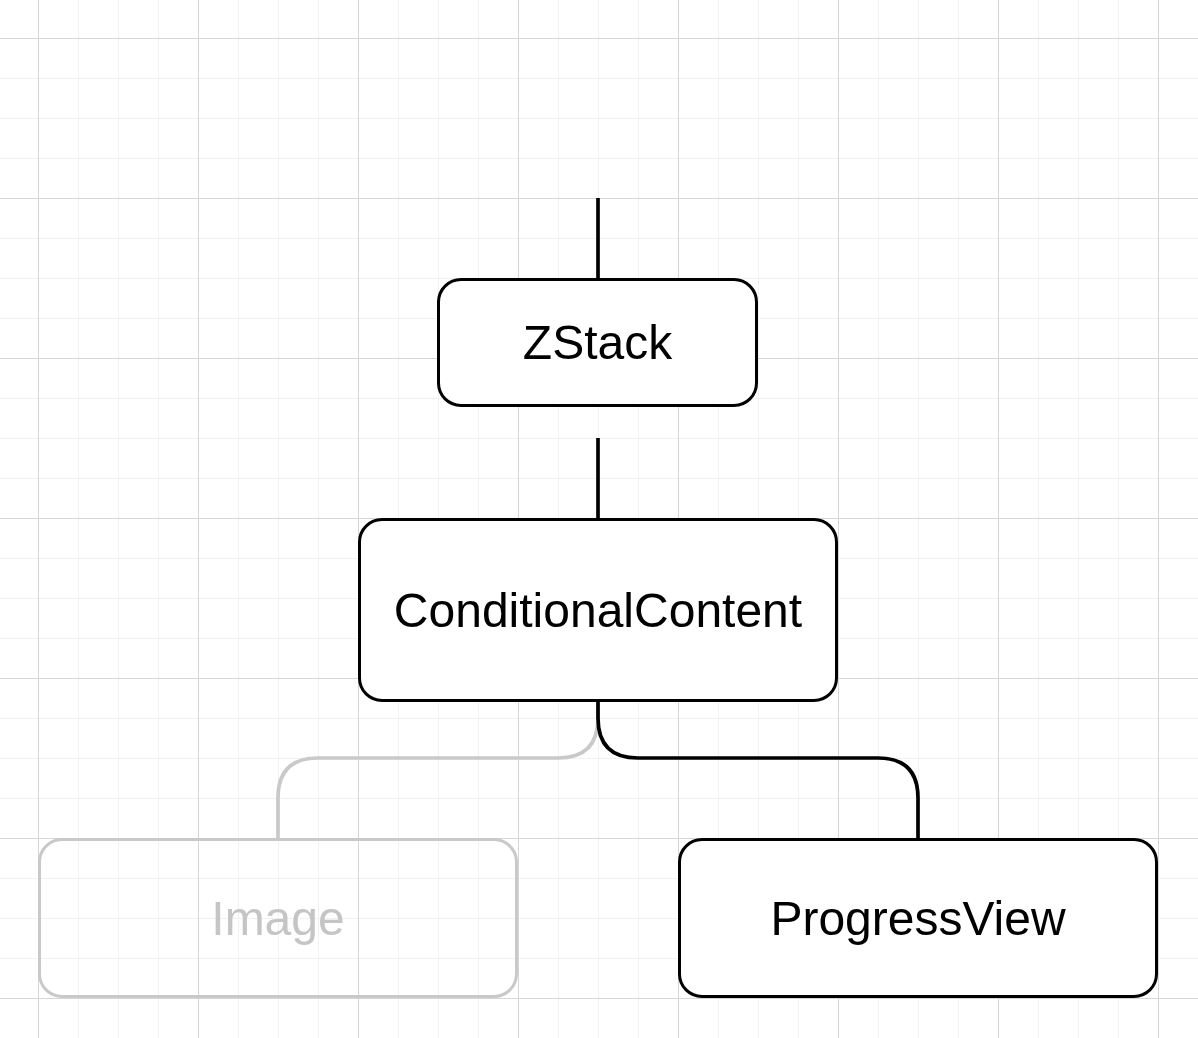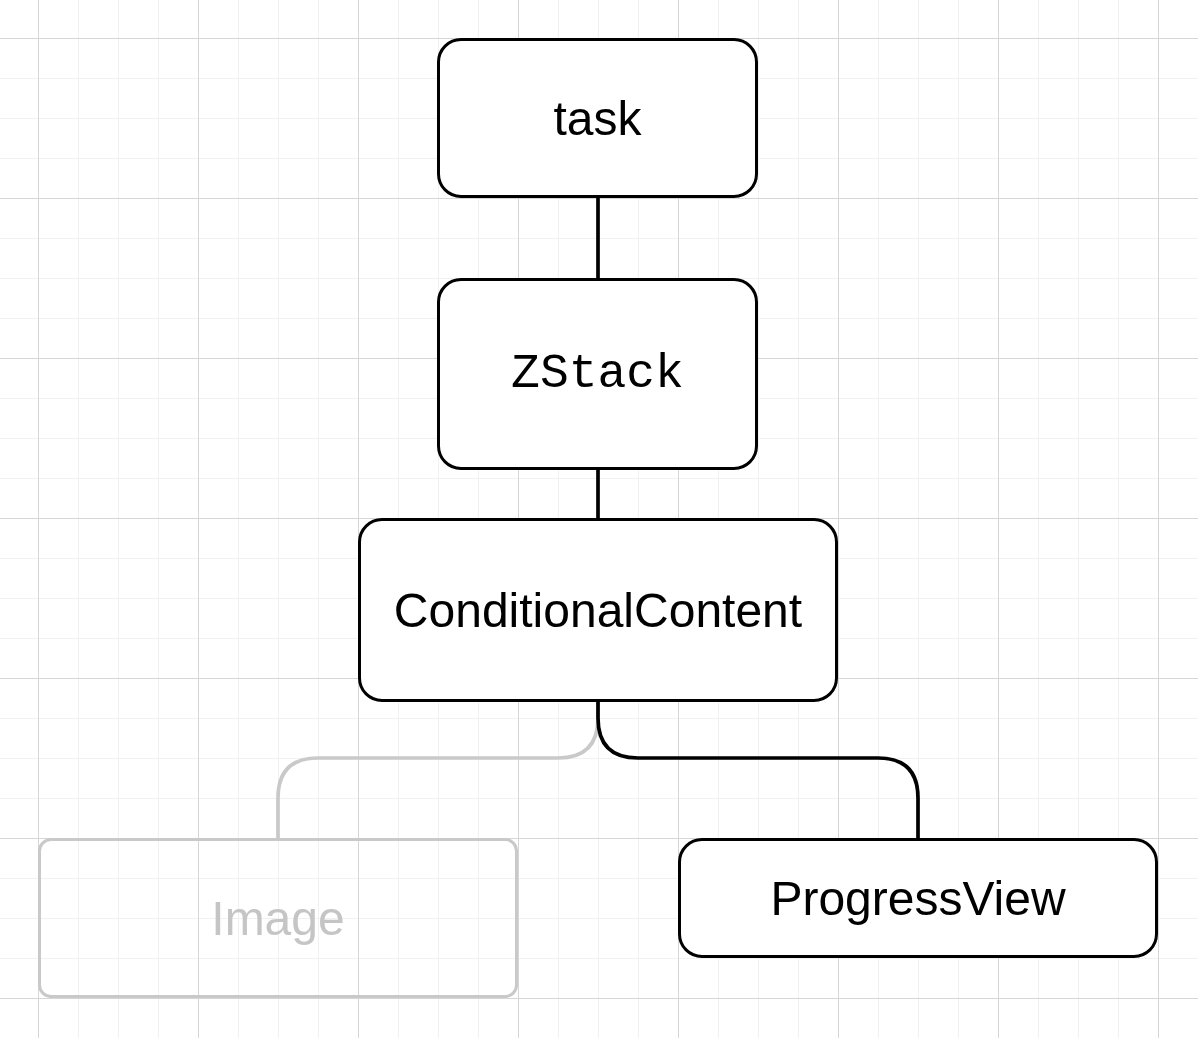--- a/index.html
+++ b/index.html
@@ -51,43 +51,39 @@
     align-items: center;
     justify-content: center;
     font-size: 48px;
     color: #000000;
     white-space: nowrap;
   }
   .node.dimmed {
     border-color: #c9c9c9;
     color: #c5c5c5;
     background: transparent;
-    border-radius: 13px;
   }
   .node-task            { left: 437px; top: 38px;  width: 321px; height: 160px; }
-  .node-zstack          { left: 437px; top: 278px; width: 321px; height: 192px; font-family: Liberation Mono, monospace; }
+  .node-zstack          { left: 437px; top: 278px; width: 321px; height: 129px; }
   .node-conditional     { left: 358px; top: 518px; width: 480px; height: 184px; }
   .node-image           { left: 38px;  top: 838px; width: 480px; height: 160px; }
-  .node-progressview    { left: 678px; top: 838px; width: 480px; height: 120px; }
+  .node-progressview    { left: 678px; top: 838px; width: 480px; height: 160px; }
 </style>
 </head>
 <body>
 
 <div class="canvas">
 
   <svg class="edges" viewBox="0 0 1198 1038" xmlns="http://www.w3.org/2000/svg">
     <path class="edge dimmed" d="M 598 678 L 598 718 Q 598 758 558 758 L 318 758 Q 278 758 278 798 L 278 838"></path>
     <path class="edge" d="M 598 198 L 598 278"></path>
     <path class="edge" d="M 598 438 L 598 518"></path>
     <path class="edge" d="M 598 678 L 598 718 Q 598 758 638 758 L 878 758 Q 918 758 918 798 L 918 838"></path>
   </svg>
 
-  <div class="node node-task">
-    <span>task</span>
-  </div>
 
   <div class="node node-zstack">
     <span>ZStack</span>
   </div>
 
   <div class="node node-conditional">
     <span>ConditionalContent</span>
   </div>
 
   <div class="node node-image dimmed">

